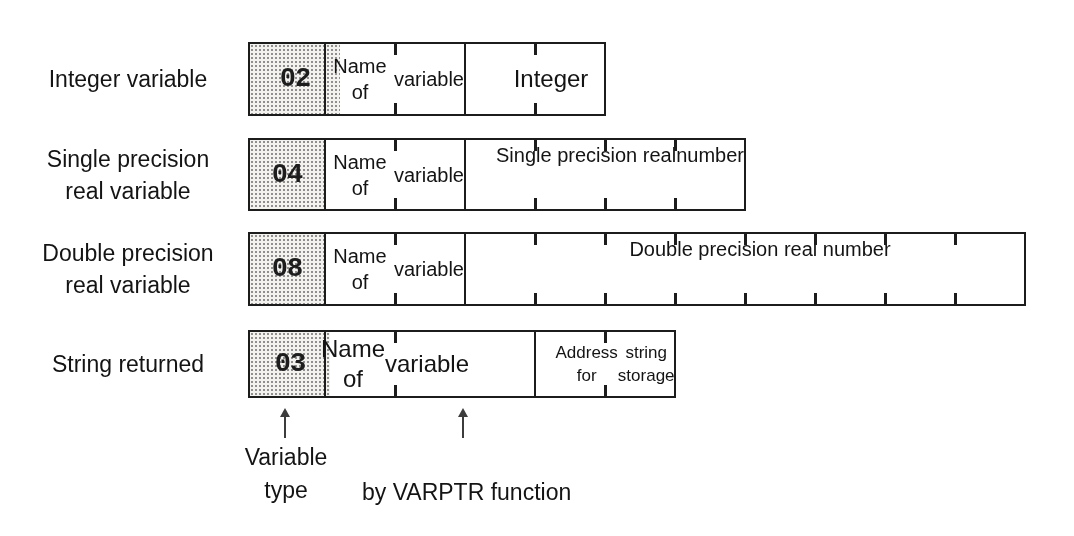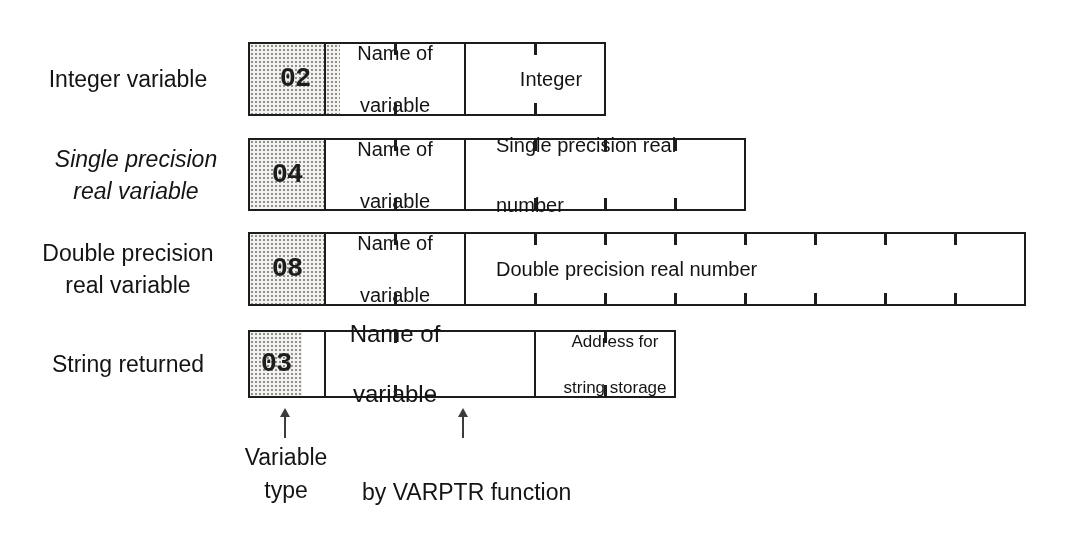--- a/index.html
+++ b/index.html
@@ -46,25 +46,25 @@
     font-size:27px;font-weight:bold;color:#1d1d1d;
     letter-spacing:-1px;
   }
   .byte-section{
     position:absolute;top:0;bottom:0;
     border-left:2px solid var(--line);
     box-sizing:border-box;
   }
   .section-text{
     position:absolute;left:0;right:0;top:0;bottom:0;
-    display:flex;flex-direction:column;justify-content:center;align-items:center;
+    display:flex;justify-content:center;align-items:center;
     text-align:center;
   }
   .section-text.v-name{font-size:20px;line-height:26px;}
-  .section-text.v-center{font-size:20px;line-height:26px;padding-left:32px;}
+  .section-text.v-center{font-size:24px;line-height:26px;padding-left:32px;}
   .section-text.v-left{align-items:flex-start;text-align:left;padding-left:30px;font-size:20px;line-height:30px;}
   .section-text.v-name-large{font-size:24px;line-height:30px;}
   .section-text.v-tiny{font-size:13px;font-weight:bold;line-height:17px;letter-spacing:-0.4px;}
   .section-text.v-medium{font-size:17px;line-height:23px;margin-left:20px;}
   .tick{
     position:absolute;width:3px;height:11px;background:var(--line);
   }
   .tick.t-top{top:0;}
   .tick.t-bot{bottom:0;}
   
@@ -105,21 +105,21 @@
           <div class="tick t-bot" style="left: 68px;"></div>
         </div>
         <div class="byte-section" style="left: 214px; width: 140px;">
           <div class="section-text v-center">
             <span>Integer</span>
           </div>
           <div class="tick t-top" style="left: 68px;"></div>
           <div class="tick t-bot" style="left: 68px;"></div>
         </div>
       </div>
-      <div class="diag-label" style="left: 24px; top: 138px; width: 224px; height: 73px; font-style: italic;">
+      <div class="diag-label" style="left: 16px; top: 138px; width: 224px; height: 73px;">
         <span>Single precision</span>
         <span>real variable</span>
       </div>
       <div class="mem-box" style="left: 248px; top: 138px; width: 498px; height: 73px;">
         <div class="type-cell" style="width: 74px;">
           <span class="type-code">04</span>
         </div>
         <div class="byte-section" style="left: 74px; width: 140px;">
           <div class="section-text v-name">
             <span>Name of</span>
@@ -177,21 +177,21 @@
           <div class="tick t-top" style="left: 418px;"></div>
           <div class="tick t-bot" style="left: 418px;"></div>
           <div class="tick t-top" style="left: 488px;"></div>
           <div class="tick t-bot" style="left: 488px;"></div>
         </div>
       </div>
       <div class="diag-label" style="left: 16px; top: 330px; width: 224px; height: 68px;">
         <span>String returned</span>
       </div>
       <div class="mem-box" style="left: 248px; top: 330px; width: 428px; height: 68px;">
-        <div class="type-cell" style="width: 52px;">
+        <div class="type-cell" style="width: 80px;">
           <span class="type-code">03</span>
         </div>
         <div class="byte-section" style="left: 74px; width: 140px;">
           <div class="section-text v-name-large">
             <span>Name of</span>
             <br>
             <span>variable</span>
           </div>
           <div class="tick t-top" style="left: 68px;"></div>
           <div class="tick t-bot" style="left: 68px;"></div>

